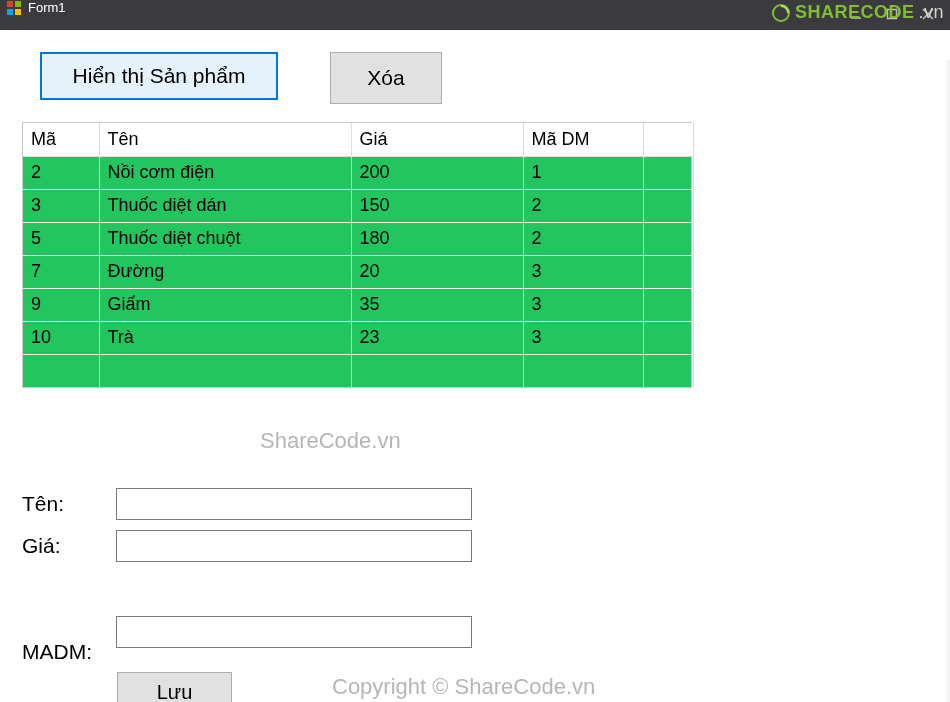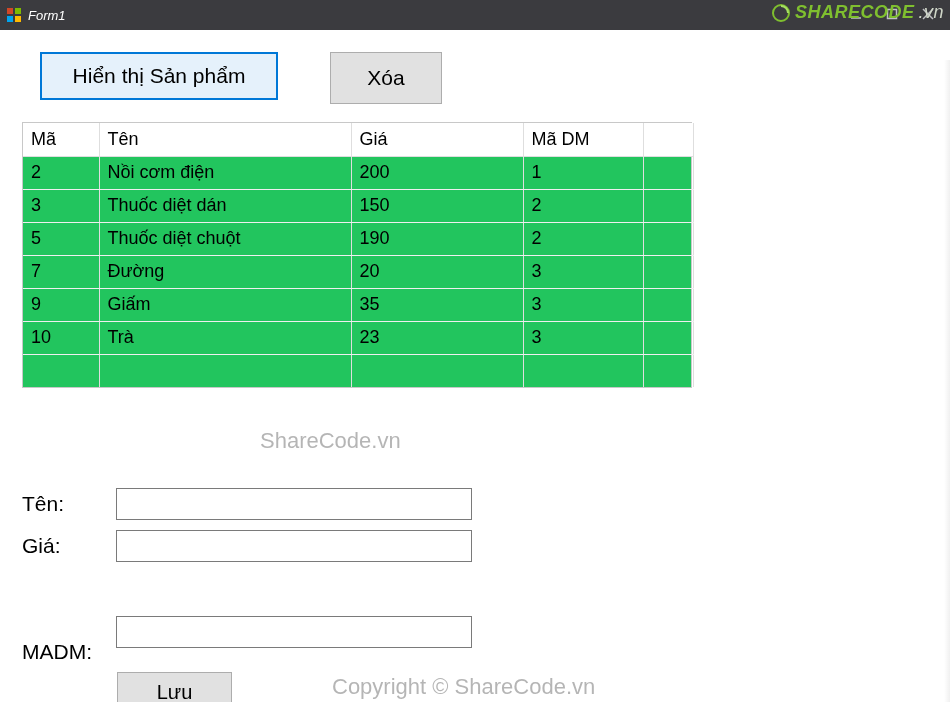--- a/index.html
+++ b/index.html
@@ -13,25 +13,23 @@
     position: relative;
     overflow: hidden;
   }
 
   
   .titlebar {
     height: 30px;
     background: #3b3b3f;
     color: #fff;
     display: flex;
-    align-items: center;
     padding: 0 6px;
     font-size: 13px;
     position: relative;
-    font-style: italic;
   }
   .titlebar .app-icon {
     width: 16px; height: 16px;
     margin-right: 6px;
     display: inline-block;
   }
   .titlebar .win-buttons {
     margin-left: auto;
     display: flex;
     gap: 24px;
@@ -234,21 +232,21 @@
           <tr>
             <td>3</td>
             <td>Thuốc diệt dán</td>
             <td>150</td>
             <td>2</td>
             <td></td>
           </tr>
           <tr>
             <td>5</td>
             <td>Thuốc diệt chuột</td>
-            <td>190</td>
+            <td>180</td>
             <td>2</td>
             <td></td>
           </tr>
           <tr>
             <td>7</td>
             <td>Đường</td>
             <td>20</td>
             <td>3</td>
             <td></td>
           </tr>

